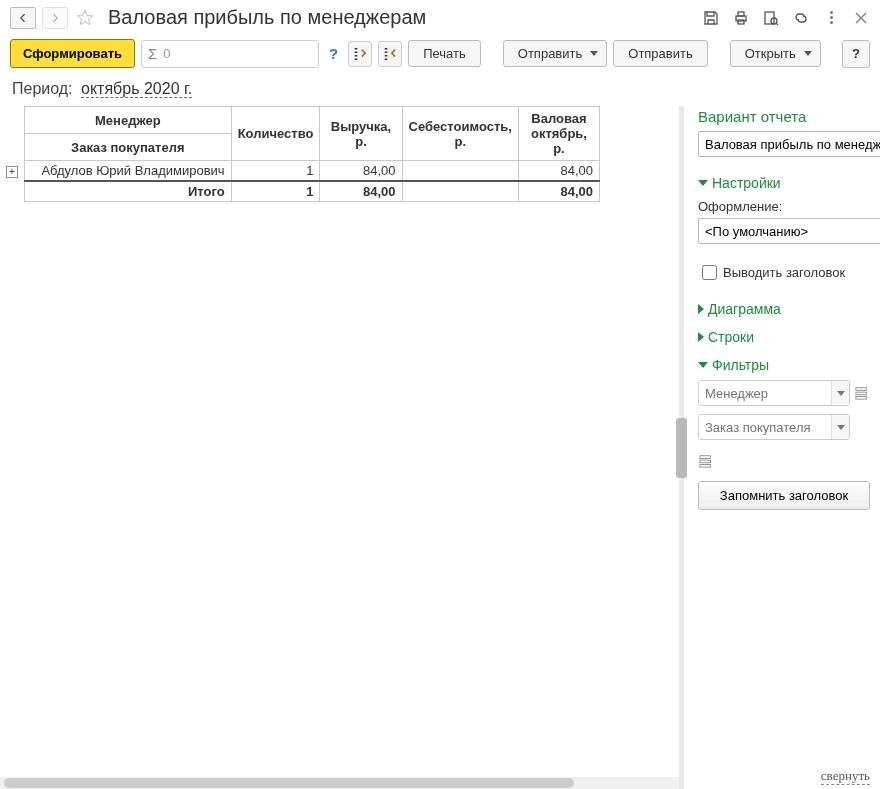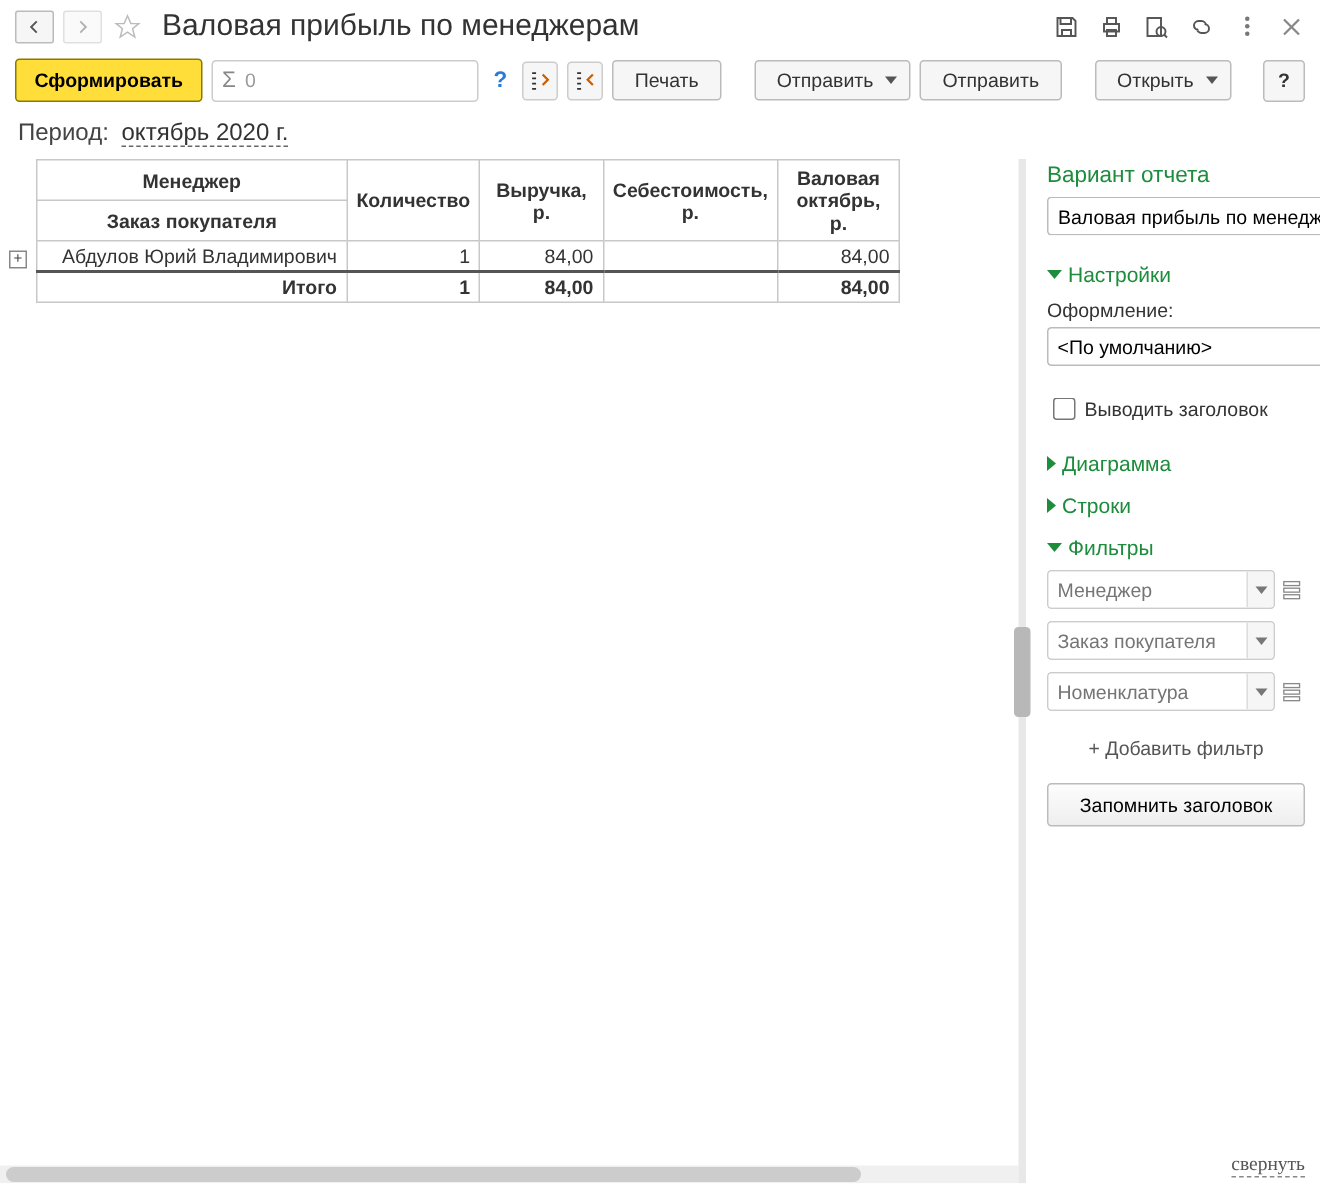--- a/index.html
+++ b/index.html
@@ -269,33 +269,28 @@
 
       <div class="filter-row">
         <div class="fi">
           <input type="text" placeholder="Заказ покупателя" style="">
           <div class="dd"></div>
         </div>
         <div style="width:16px"></div>
       </div>
 
       <div class="filter-row">
-        <div class="fi">
-          <input type="text" placeholder="Номенклатура" style="">
-          <div class="dd"></div>
-        </div>
         <div class="filter-icon">
           <svg viewBox="0 0 16 16">
               <rect x="1" y="2" width="12" height="3" fill="none" stroke="#888"></rect>
               <rect x="1" y="7" width="12" height="3" fill="none" stroke="#888"></rect>
               <rect x="1" y="12" width="12" height="3" fill="none" stroke="#888"></rect>
             </svg>
         </div>
       </div>
 
-      <div class="add-filter">+ Добавить фильтр</div>
 
       <button class="save-settings">Запомнить заголовок</button>
     </div>
   </div>
 
   <span class="collapse-link">свернуть</span>
 </div>
 
 </body></html>

